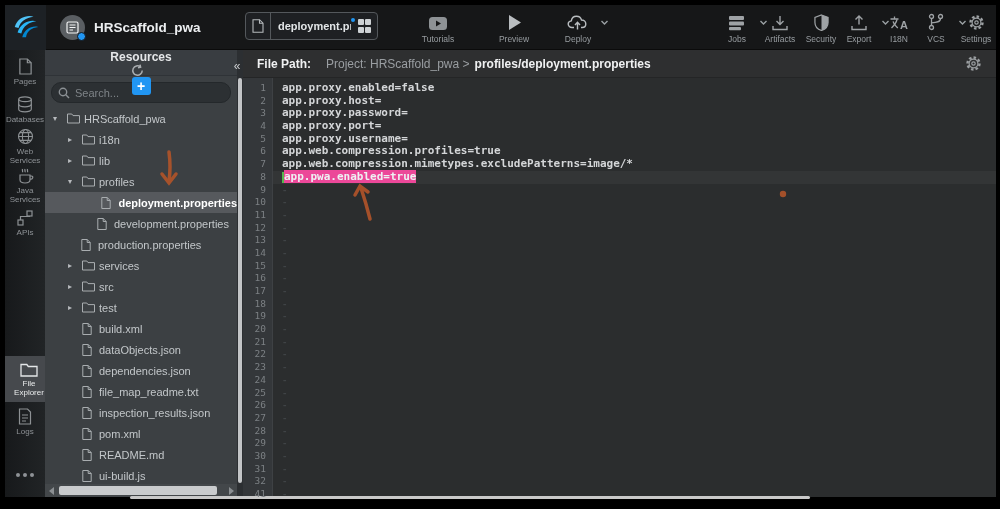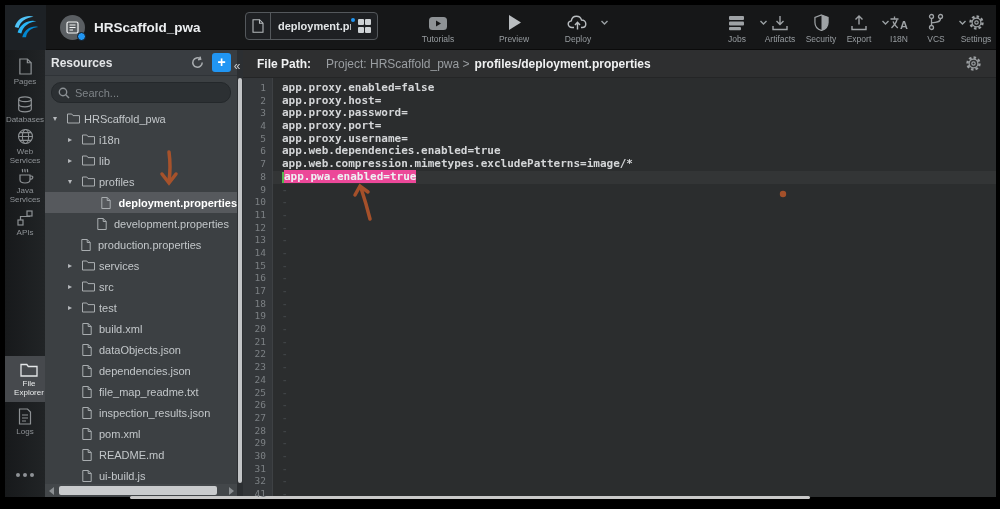--- a/index.html
+++ b/index.html
@@ -47,21 +47,21 @@
   .rail-item.active { background:#46494d; color:#e9ebec; padding-top:7px; height:46px;padding-left:8px; }
   .ri-pages{top:8px} .ri-databases{top:46px} .ri-web{top:78px} .ri-java{top:118px}
   .ri-apis{top:160px} .ri-file{top:306px} .ri-logs{top:358px} .ri-more{top:420px}
   .dots span { display:inline-block; width:4px; height:4px; border-radius:50%;
                background:#8e9296; margin:0 1.5px; }
 
   
   .panel { position:absolute; left:40px; top:45px; width:192px; height:447px;
            background:#3c4043; overflow:hidden; }
   .panel-header { height:26px; background:#393d41; border-bottom:1px solid #2f3337;
-                  display:flex; align-items:center; padding:0 6px; }
+                  display:flex; align-items:center; padding:0 6px;flex-direction:column; }
   .panel-title { color:#e4e6e8; font-size:12px; font-weight:bold; flex:1; }
   .refresh-btn { margin-right:8px; cursor:pointer; display:flex; }
   .add-btn { width:19px; height:19px; background:#2196f3; border-radius:3px; color:#fff;
              font-size:14px; line-height:18px; text-align:center; font-weight:bold; cursor:pointer; }
   .search-box { margin:6px 6px 4px 6px; height:21px; background:#2c3033; border:1px solid #24282b;
                 border-radius:10px; display:flex; align-items:center; padding:4px 6px; }
   .search-box input { background:transparent; border:none; outline:none; color:#b9bdc0;
                       font-size:11px; margin-left:5px; width:140px;
                       font-family:"Liberation Sans", sans-serif; }
   .search-box input::placeholder { color:#7e8periodic387; color:#7e8387; }
@@ -582,21 +582,21 @@
           <div class="code-line">
             <span class="ln">4</span>
             <span class="ct">app.proxy.port=</span>
           </div>
           <div class="code-line">
             <span class="ln">5</span>
             <span class="ct">app.proxy.username=</span>
           </div>
           <div class="code-line">
             <span class="ln">6</span>
-            <span class="ct">app.web.dependencies.enabled=true</span>
+            <span class="ct">app.web.compression.profiles=true</span>
           </div>
           <div class="code-line">
             <span class="ln">7</span>
             <span class="ct">app.web.compression.mimetypes.excludePatterns=image/*</span>
           </div>
           <div class="code-line current">
             <span class="ln">8</span>
             <span class="ct"><span class="cursor-bar"></span><span class="sel">app.pwa.enabled=true</span></span>
           </div>
           <div class="code-line empty">

